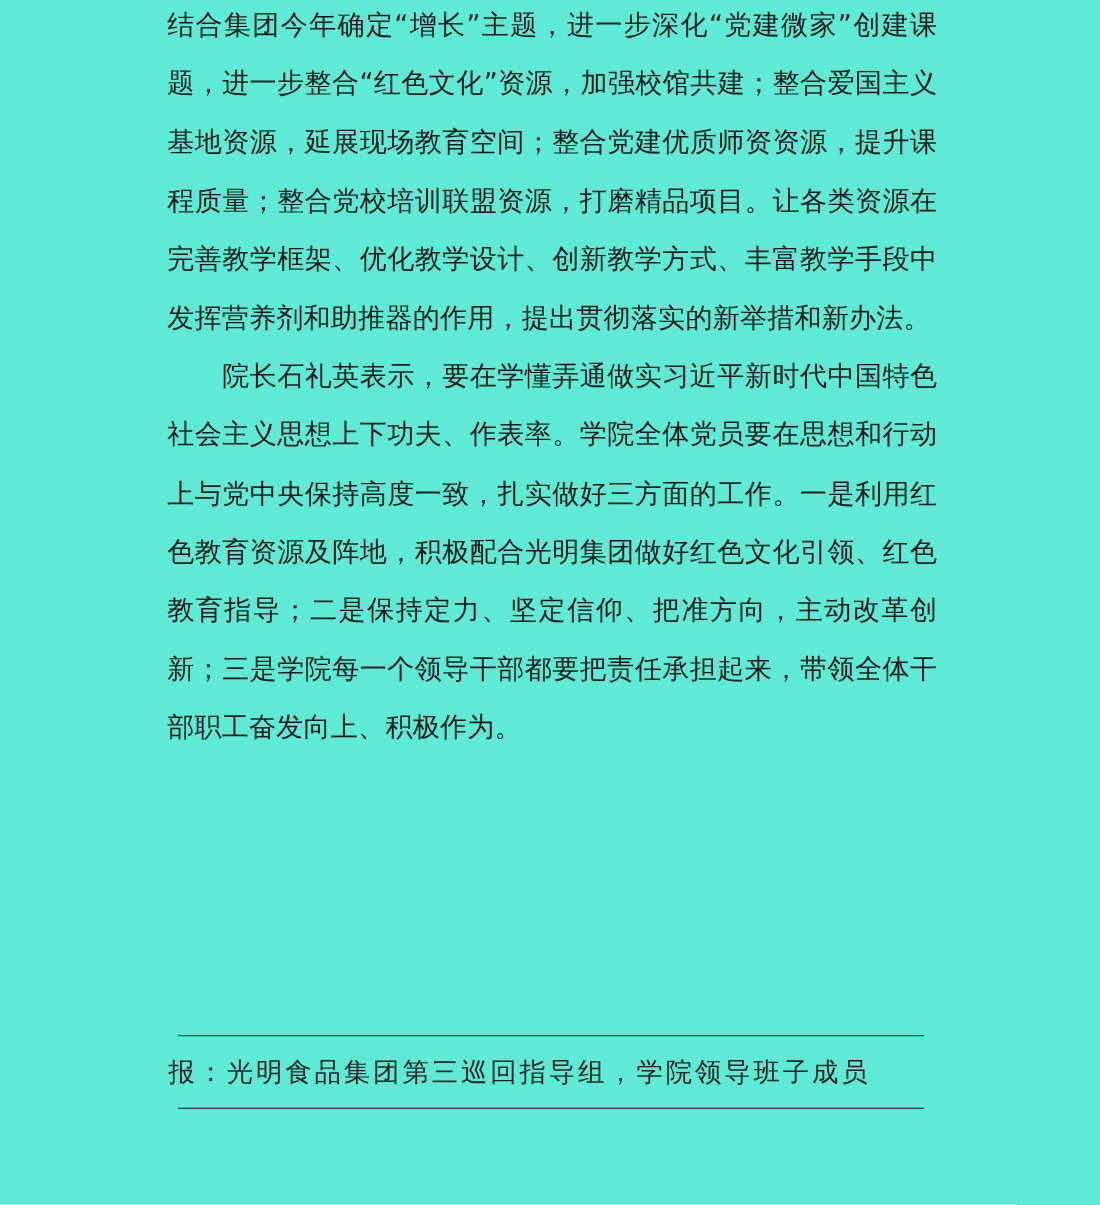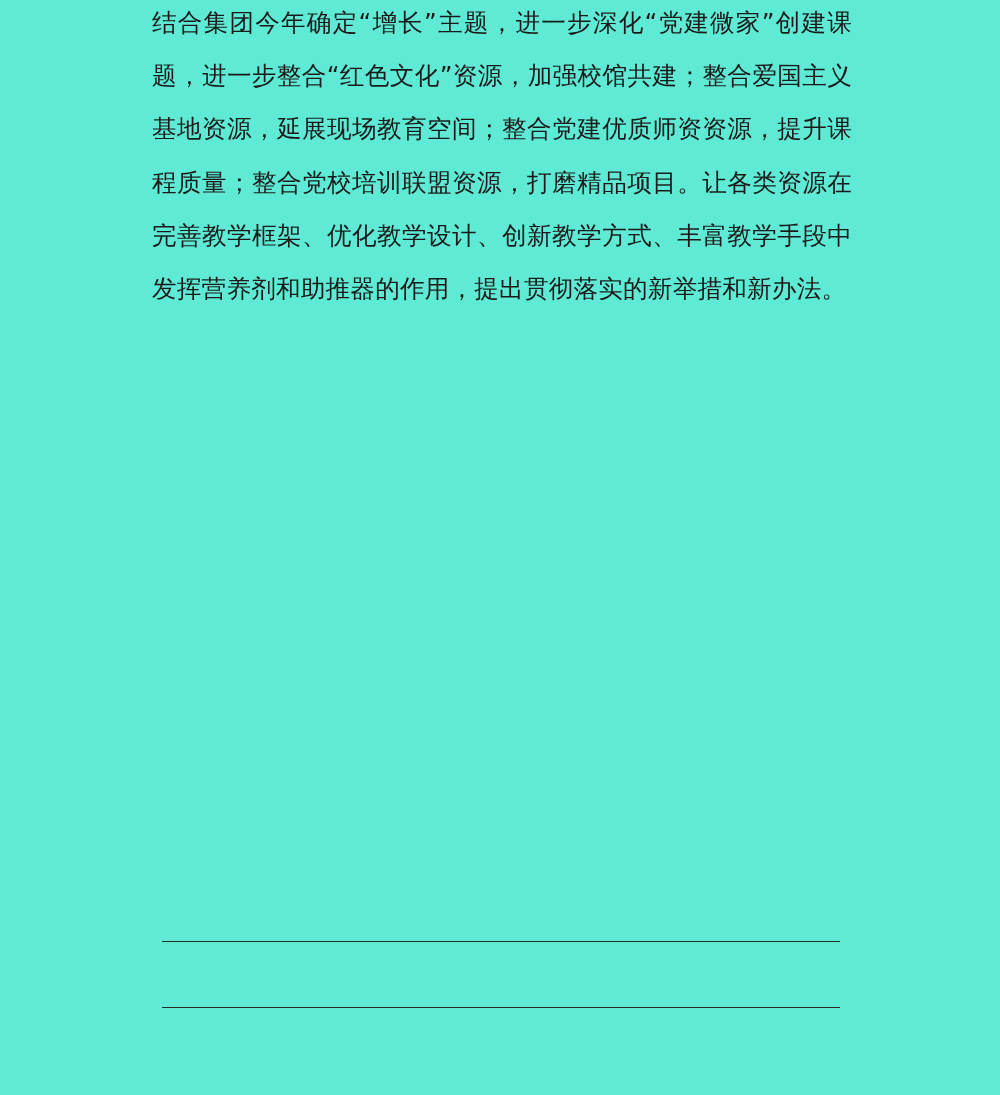--- a/index.html
+++ b/index.html
@@ -64,17 +64,19 @@
       white-space: nowrap;
       color: #222222;
     }
   </style>
 </head>
 <body>
 
 <div class="page">
   <div class="body-text">
     <p class="para para-1">结合集团今年确定“增长”主题，进一步深化“党建微家”创建课题，进一步整合“红色文化”资源，加强校馆共建；整合爱国主义基地资源，延展现场教育空间；整合党建优质师资资源，提升课程质量；整合党校培训联盟资源，打磨精品项目。让各类资源在完善教学框架、优化教学设计、创新教学方式、丰富教学手段中发挥营养剂和助推器的作用，提出贯彻落实的新举措和新办法。</p>
+    <p class="para para-2 indent">院长石礼英表示，要在学懂弄通做实习近平新时代中国特色社会主义思想上下功夫、作表率。学院全体党员要在思想和行动上与党中央保持高度一致，扎实做好三方面的工作。一是利用红色教育资源及阵地，积极配合光明集团做好红色文化引领、红色教育指导；二是保持定力、坚定信仰、把准方向，主动改革创新；三是学院每一个领导干部都要把责任承担起来，带领全体干部职工奋发向上、积极作为。</p>
   </div>
 
   <div class="rule rule-top"></div>
+  <div class="cc-line"><span>报：</span><span>光明食品集团第三巡回指导组，学院领导班子成员</span></div>
   <div class="rule rule-bottom"></div>
 </div>
 
 </body></html>

